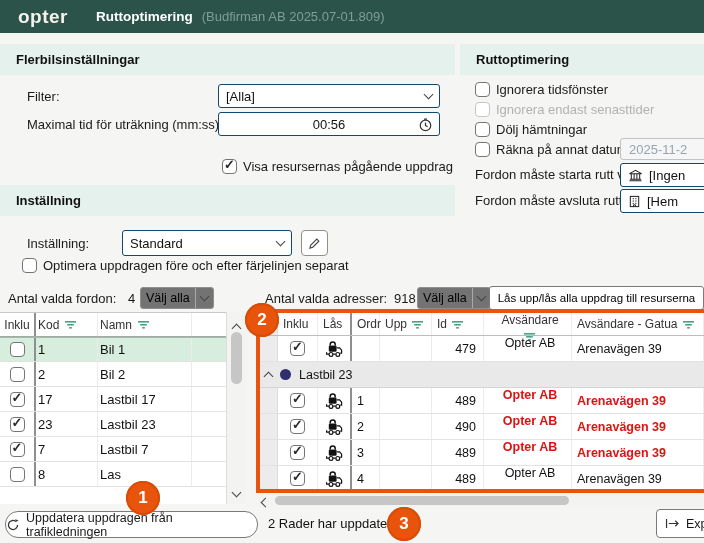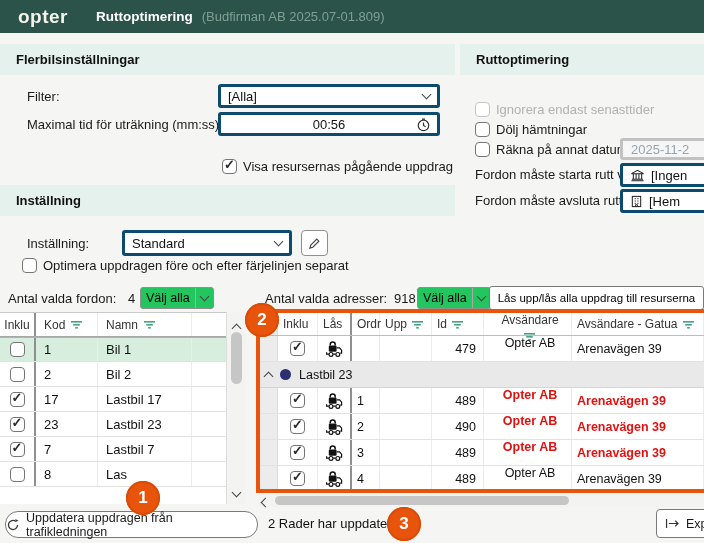--- a/index.html
+++ b/index.html
@@ -16,50 +16,50 @@
 
   
   .band { position:absolute; background:#e5f1ec; height:31px; line-height:31px;
           font-weight:bold; font-size:13px; color:#111; padding-left:16px; }
   .band-left1 { left:0; top:44px; width:455px; }
   .band-left2 { left:0; top:185px; width:455px; }
   .band-right { left:460px; top:44px; width:244px; }
 
   
   .lbl { position:absolute; font-size:13px; color:#1a1a1a; }
-  .select, .input { position:absolute; background:#fff; border:3px solid #0c4a6e; border-radius:3px;
+  .select, .input { position:absolute; background:#fff; border:1px solid #0c4a6e; border-radius:3px;
           display:flex; align-items:center; font-size:13px; color:#111; }
   .select { justify-content:space-between; padding:0 7px; }
   .chv { display:inline-block; width:7px; height:7px; border-left:1.6px solid #444; border-bottom:1.6px solid #444; }
   .chv.down { transform:rotate(-45deg); margin-top:-3px; }
   .chv.up { transform:rotate(135deg); margin-top:3px; }
   .chv.left { transform:rotate(45deg); }
   .cbrow { position:absolute; display:flex; align-items:center; gap:6px; font-size:13px; color:#1a1a1a; }
   .cb { width:15px; height:15px; min-width:15px; border:1.4px solid #757575; border-radius:4px; background:#fff; position:relative; }
   .cb.checked::after { content:"✓"; position:absolute; left:1px; top:-3px; font-size:13px; font-weight:bold; color:#2b2b2b; }
   .cbrow.disabled { color:#b2b2b2; }
   .cbrow.disabled .cb { border-color:#c6c6c6; }
   .icon-btn { position:absolute; background:#fff; border:1px solid #8f8f8f; border-radius:4px;
               display:flex; align-items:center; justify-content:center; }
 
   
-  .mini-select { position:absolute; background:#22c55e; border:1px solid #8f8f8f; border-radius:3px;
+  .mini-select { position:absolute; background:#737373; border:1px solid #8f8f8f; border-radius:3px;
                  display:flex; align-items:center; font-size:12.5px; height:22px; }
   .mini-select .txt { padding:0 5px; }
   .mini-select .cap { border-left:1px solid #a9a9a9; height:100%; display:flex; align-items:center; padding:0 5px; }
   .btn { background:#fff; border:1px solid #7a7a7a; display:flex; align-items:center; justify-content:center; }
 
   
   .vtable { position:absolute; left:0; top:312px; width:226px; height:192px; background:#fff; overflow:hidden;
             border-top:1px solid #c9c9c9; }
   .vhead { display:flex; height:24px; border-bottom:1px solid #a8a8a8; background:#fff; }
   .vhead .vc { font-size:12px; color:#333; display:flex; align-items:center; gap:6px; }
   .vrow { display:flex; height:25px; border-bottom:1px solid #e2e2e2; background:#fff; }
   .vrow.selected { background:#d7eede; border-top:1px solid #9bbfa9; }
-  .vc { display:flex; align-items:center; border-right:1px solid #ececec; padding-left:8px; font-size:13px; color:#111; }
+  .vc { display:flex; align-items:center; border-right:1px solid #ececec; padding-left:2px; font-size:13px; color:#111; }
   .v-inkl { width:36px; border-right:2px solid #8f8f8f; justify-content:center; padding-left:0; }
   .v-kod { width:62px; }
   .v-namn { width:94px; }
   .v-empty { width:34px; border-right:none; }
   .vscroll { position:absolute; left:226px; top:312px; width:20px; height:192px; background:#f3f3f2;
              border-left:1px solid #ddd; }
   .vscroll .arr { position:absolute; left:6px; }
   .vscroll .thumb { position:absolute; left:4px; top:20px; width:11px; height:52px; background:#c6c6c6; border-radius:6px; }
 
   
@@ -149,20 +149,24 @@
       <svg viewBox="0 0 14 14" width="13" height="13">
           <path d="M2 12 l1-3.2 6.5-6.5 2.2 2.2 -6.5 6.5z M9.5 2.3 l2.2 2.2" fill="none" stroke="#444" stroke-width="1.2"></path>
         </svg>
     </span>
   </div>
   <div class="cbrow" style="left:22px; top:258px;">
     <span class="cb"></span>
     <span>Optimera uppdragen före och efter färjelinjen separat</span>
   </div>
 
+  <div class="cbrow" style="left:475px; top:82px;">
+    <span class="cb"></span>
+    <span>Ignorera tidsfönster</span>
+  </div>
   <div class="cbrow disabled" style="left:475px; top:102px;">
     <span class="cb"></span>
     <span>Ignorera endast senasttider</span>
   </div>
   <div class="cbrow" style="left:475px; top:122px;">
     <span class="cb"></span>
     <span>Dölj hämtningar</span>
   </div>
   <div class="cbrow" style="left:475px; top:142px;">
     <span class="cb"></span>

